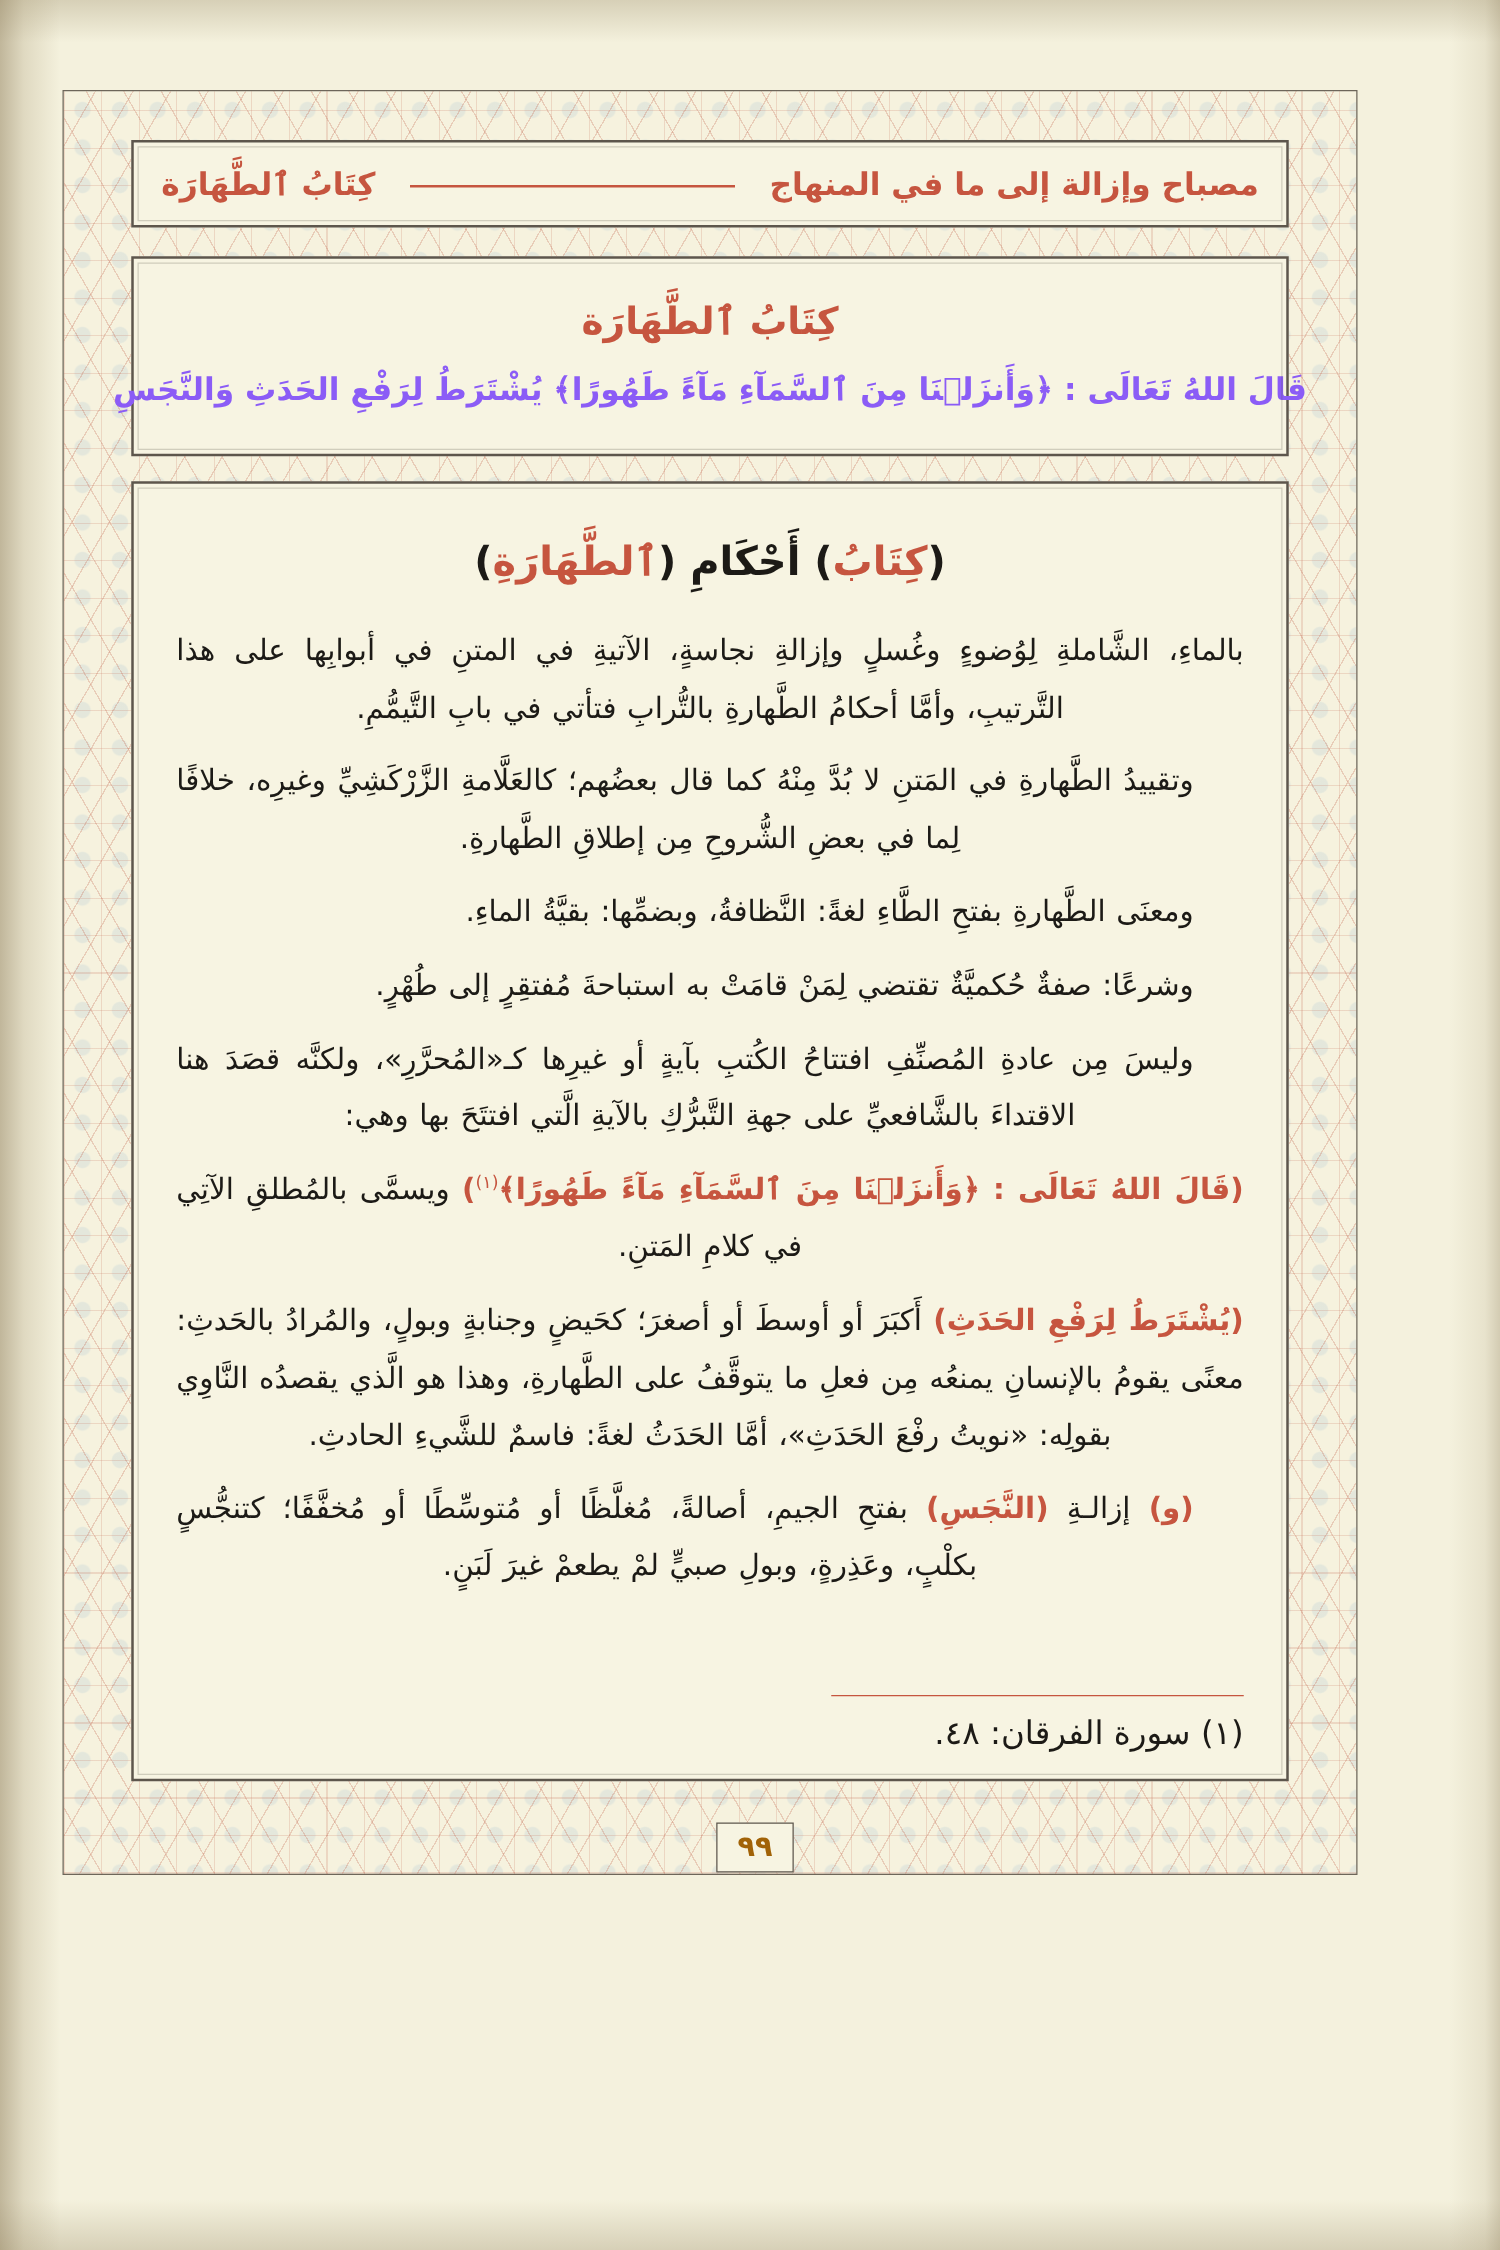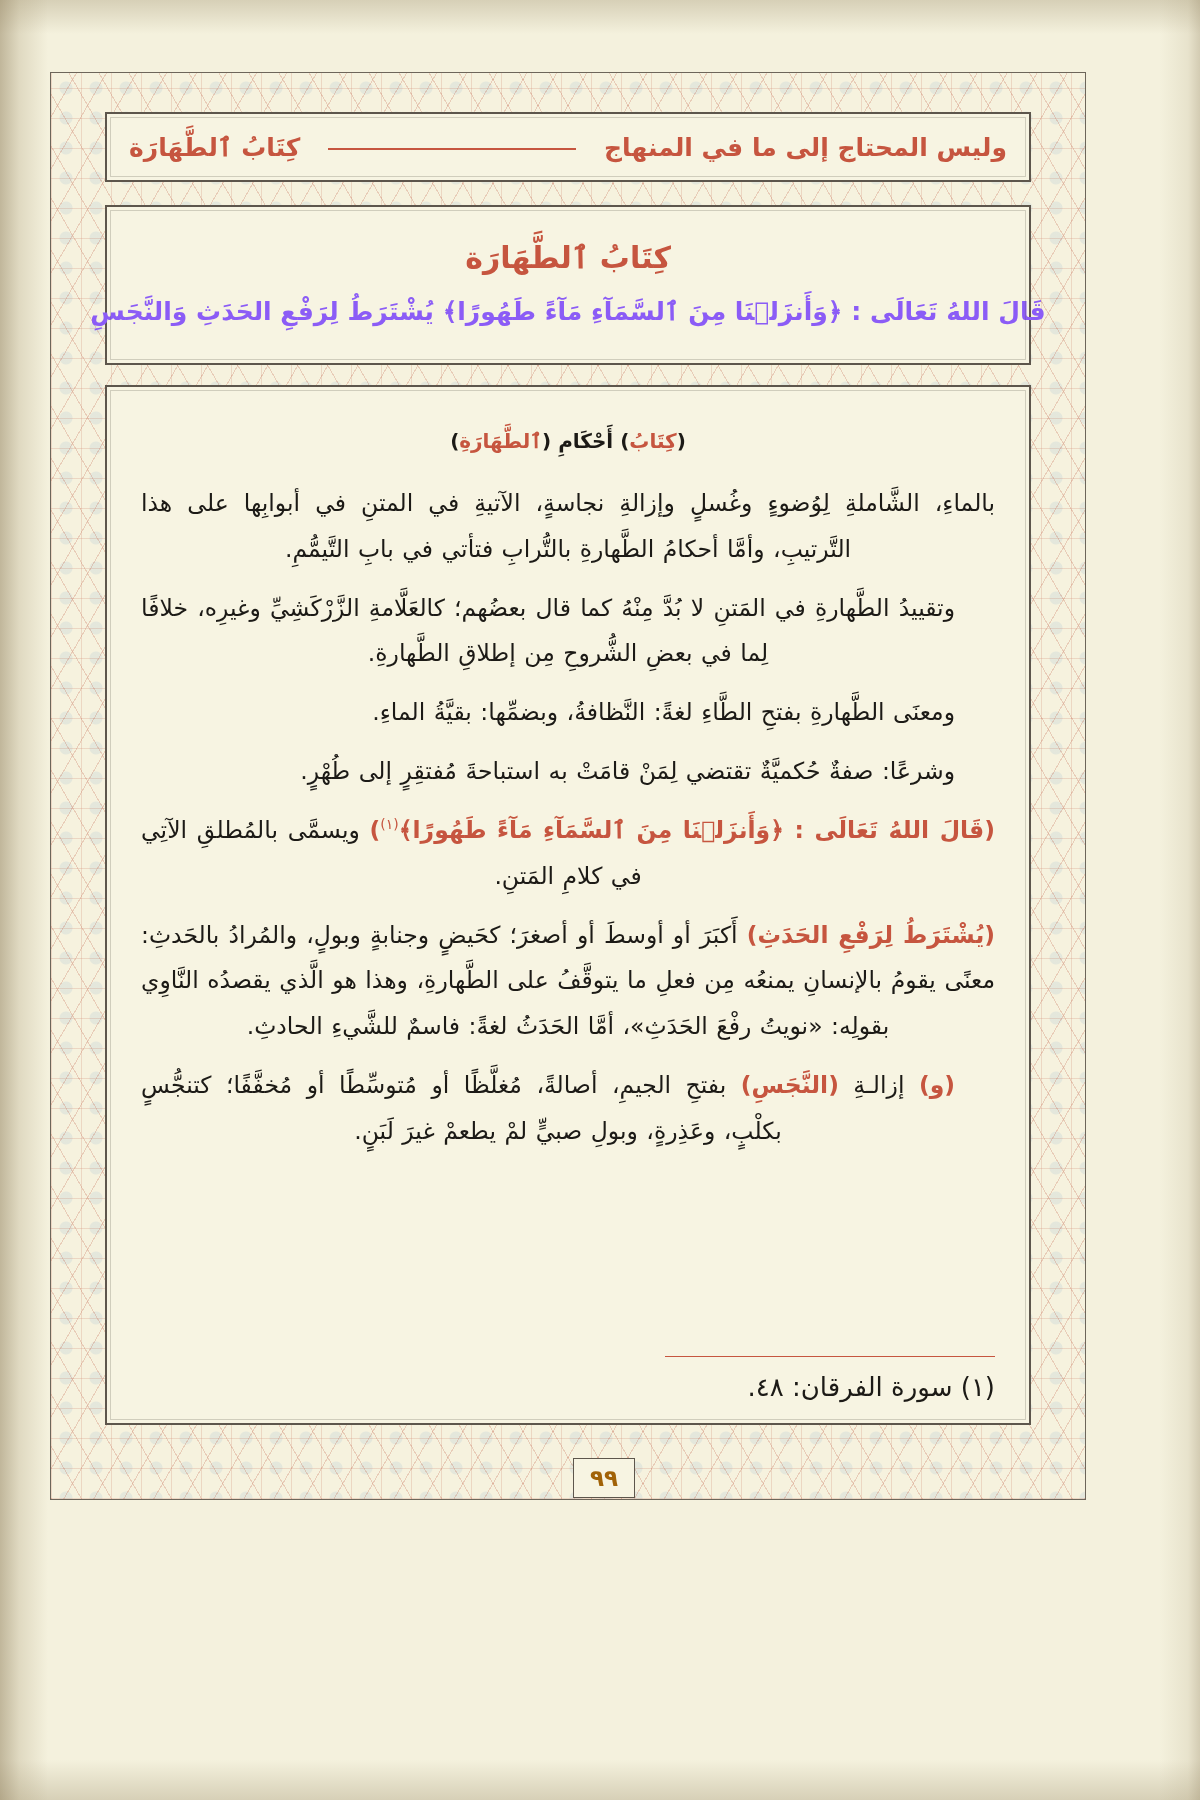--- a/index.html
+++ b/index.html
@@ -128,21 +128,21 @@
   
   #body-box{
     left:105px;top:385px;
     width:926px;height:1040px;
     padding:26px 34px 14px 34px;
     display:flex;flex-direction:column;
   }
 
   #section-heading{
     text-align:center;
-    font-size:20px;
+    font-size:32px;
     font-weight:700;
     color:#1c1a16;
     margin:14px 0 26px 0;
     line-height:1.4;
   }
   .red{color:#c6553f;}
   .redb{color:#c6553f;font-weight:700;}
 
   .para{
     font-size:23.5px;
@@ -205,41 +205,42 @@
 
   <div id="paper-edge-top"></div>
   <div id="paper-edge-bottom"></div>
   <div id="paper-edge-left"></div>
   <div id="paper-edge-right"></div>
 
   <div id="ornament-frame"></div>
 
   <div class="panel" id="header-band">
     <div id="header-inner">
-      <span class="hdr-text">وليس المحتاج إلى ما في المنهاج</span>
+      <span class="hdr-text">مصباح وإزالة إلى ما في المنهاج</span>
       <span id="hdr-rule"></span>
       <span class="hdr-text">كِتَابُ ٱلطَّهَارَة</span>
     </div>
   </div>
 
   <div class="panel" id="title-box">
     <div id="book-title">كِتَابُ ٱلطَّهَارَة</div>
     <div id="matn-line">قَالَ اللهُ تَعَالَى : ﴿وَأَنزَلۡنَا مِنَ ٱلسَّمَآءِ مَآءً طَهُورًا﴾ يُشْتَرَطُ لِرَفْعِ الحَدَثِ وَالنَّجَسِ</div>
   </div>
 
   <div class="panel" id="body-box">
 
     <div id="section-heading">
       <span>(</span><span class="red">كِتَابُ</span><span>)</span><span> أَحْكَامِ </span><span>(</span><span class="red">ٱلطَّهَارَةِ</span><span>)</span>
     </div>
 
     <p class="para noindent">بالماءِ، الشَّاملةِ لِوُضوءٍ وغُسلٍ وإزالةِ نجاسةٍ، الآتيةِ في المتنِ في أبوابِها على هذا التَّرتيبِ، وأمَّا أحكامُ الطَّهارةِ بالتُّرابِ فتأتي في بابِ التَّيمُّمِ.</p>
     <p class="para">وتقييدُ الطَّهارةِ في المَتنِ لا بُدَّ مِنْهُ كما قال بعضُهم؛ كالعَلَّامةِ الزَّرْكَشِيِّ وغيرِه، خلافًا لِما في بعضِ الشُّروحِ مِن إطلاقِ الطَّهارةِ.</p>
     <p class="para lastright">ومعنَى الطَّهارةِ بفتحِ الطَّاءِ لغةً: النَّظافةُ، وبضمِّها: بقيَّةُ الماءِ.</p>
     <p class="para lastright">وشرعًا: صفةٌ حُكميَّةٌ تقتضي لِمَنْ قامَتْ به استباحةَ مُفتقِرٍ إلى طُهْرٍ.</p>
+    <p class="para">وليسَ مِن عادةِ المُصنِّفِ افتتاحُ الكُتبِ بآيةٍ أو غيرِها كـ«المُحرَّرِ»، ولكنَّه قصَدَ هنا الاقتداءَ بالشَّافعيِّ على جهةِ التَّبرُّكِ بالآيةِ الَّتي افتتَحَ بها وهي:</p>
 
     <p class="para noindent"><span class="verse">(قَالَ اللهُ تَعَالَى : ﴿وَأَنزَلۡنَا مِنَ ٱلسَّمَآءِ مَآءً طَهُورًا﴾</span><span class="sup">(١)</span><span class="verse">)</span><span> ويسمَّى بالمُطلقِ الآتِي في كلامِ المَتنِ.</span></p>
 
     <p class="para noindent"><span class="redb">(يُشْتَرَطُ لِرَفْعِ الحَدَثِ)</span><span> أَكبَرَ أو أوسطَ أو أصغرَ؛ كحَيضٍ وجنابةٍ وبولٍ، والمُرادُ بالحَدثِ: معنًى يقومُ بالإنسانِ يمنعُه مِن فعلِ ما يتوقَّفُ على الطَّهارةِ، وهذا هو الَّذي يقصدُه النَّاوِي بقولِه: «نويتُ رفْعَ الحَدَثِ»، أمَّا الحَدَثُ لغةً: فاسمٌ للشَّيءِ الحادثِ.</span></p>
 
     <p class="para"><span class="redb">(و)</span><span> إزالـةِ </span><span class="redb">(النَّجَسِ)</span><span> بفتحِ الجيمِ، أصالةً، مُغلَّظًا أو مُتوسِّطًا أو مُخفَّفًا؛ كتنجُّسٍ بكلْبٍ، وعَذِرةٍ، وبولِ صبيٍّ لمْ يطعمْ غيرَ لَبَنٍ.</span></p>
 
     <div id="footnote-wrap">
       <div id="footnote-rule"></div>
       <div id="footnote-text">(١) سورة الفرقان: ٤٨.</div>

